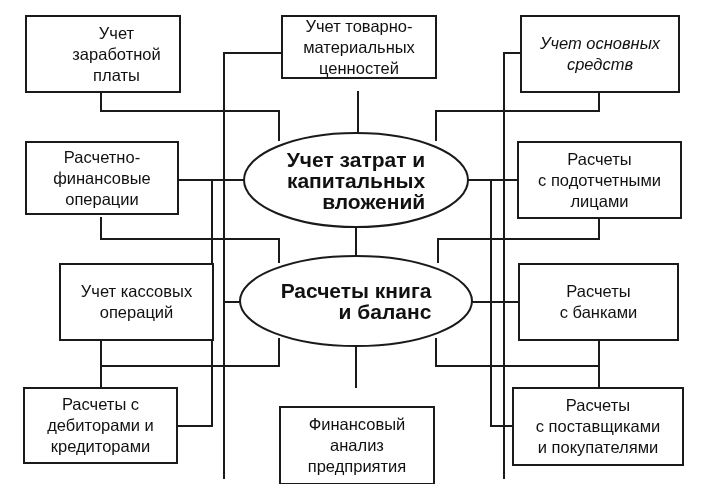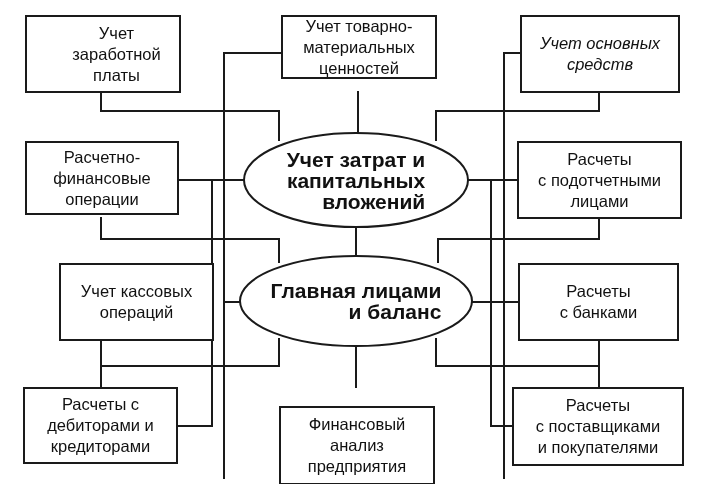--- a/index.html
+++ b/index.html
@@ -109,15 +109,15 @@
 с поставщиками
 и покупателями</span>
 </div>
 
 <div class="ell" style="left:244px;top:133px;width:224px;height:94px;">
   <span>Учет затрат и
 капитальных
 вложений</span>
 </div>
 <div class="ell" style="left:240px;top:256px;width:232px;height:90px;">
-  <span>Главная лицами
+  <span>Расчеты книга
 и баланс</span>
 </div>
 
 </body></html>

